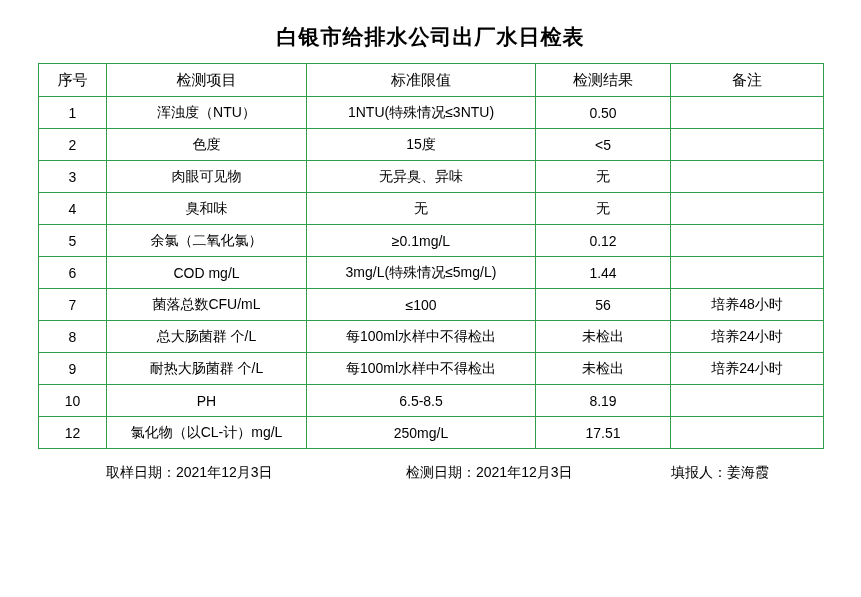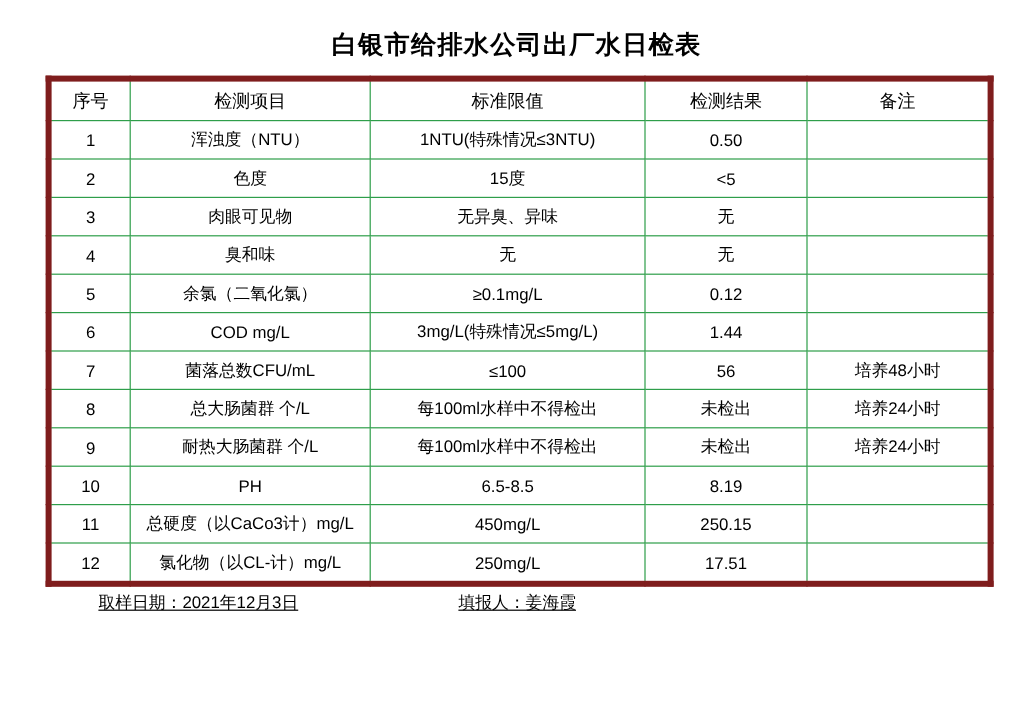--- a/index.html
+++ b/index.html
@@ -30,21 +30,21 @@
     font-family: "Liberation Serif", serif;
   }
   .table-wrap {
     padding: 0 38px;
     box-sizing: border-box;
   }
   table.report {
     width: 785px;
     border-collapse: collapse;
     table-layout: fixed;
-    border: 5px solid #7f1d1d;
+    border: 1px solid #7f1d1d;
     padding-left: 42px;
   }
   table.report td, table.report th {
     border: 1px solid #2e9e4a;
     height: 31px;
     text-align: center;
     vertical-align: middle;
     font-size: 14px;
     font-weight: normal;
     padding: 0 2px;
@@ -57,25 +57,24 @@
     height: 32px;
   }
   col.c0 { width: 68px; }
   col.c1 { width: 200px; }
   col.c2 { width: 229px; }
   col.c3 { width: 135px; }
   col.c4 { width: 153px; }
 
   .footer {
     display: flex;
-    padding: 0 40px;
-    margin-top: 5px;
+    padding: 0 64px;
+    margin-top: 15px;
     font-size: 14px;
     box-sizing: border-box;
-    text-decoration: underline;
   }
   .footer .f-item {
     white-space: nowrap;
   }
   .footer .f-sample { width: 300px; text-align: left; padding-left: 42px; }
   .footer .f-test { width: 265px; text-align: left; }
   .footer .f-filler { width: auto; text-align: right; }
   .num-cell { font-family: "Liberation Sans", sans-serif; }
 </style>
 </head>
@@ -168,35 +167,29 @@
           <td>培养24小时</td>
         </tr>
         <tr>
           <td class="num-cell">10</td>
           <td>PH</td>
           <td>6.5-8.5</td>
           <td>8.19</td>
           <td></td>
         </tr>
         <tr>
-          <td class="num-cell">11</td>
-          <td>总硬度（以CaCo3计）mg/L</td>
-          <td>450mg/L</td>
-          <td>250.15</td>
-          <td></td>
-        </tr>
-        <tr>
           <td class="num-cell">12</td>
           <td>氯化物（以CL-计）mg/L</td>
           <td>250mg/L</td>
           <td>17.51</td>
           <td></td>
         </tr>
       </tbody>
     </table>
   </div>
 
   <div class="footer">
     <div class="f-item f-sample">取样日期：2021年12月3日</div>
+    <div class="f-item f-test">检测日期：2021年12月3日</div>
     <div class="f-item f-filler">填报人：姜海霞</div>
   </div>
 
 </div>
 
 </body></html>

